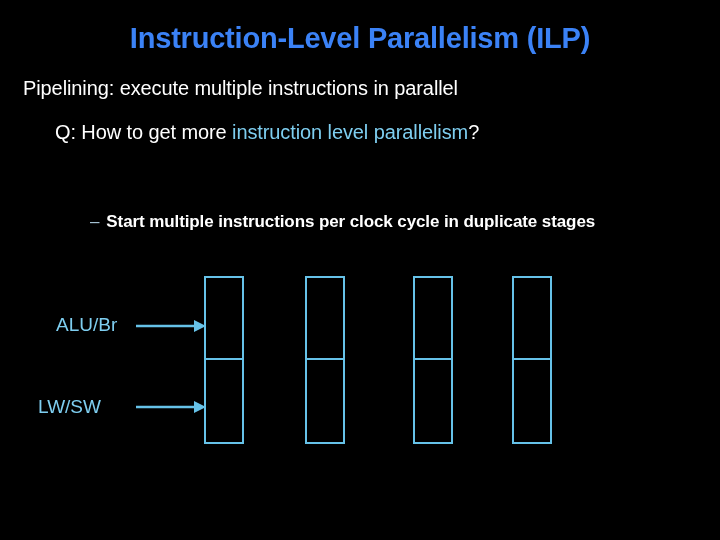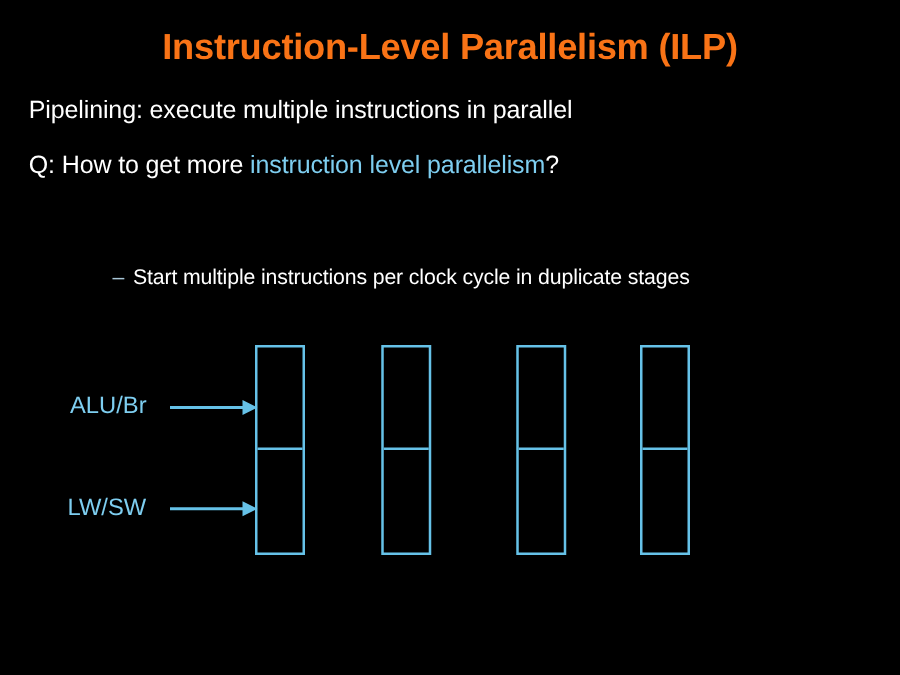--- a/index.html
+++ b/index.html
@@ -21,55 +21,56 @@
     width: 720px;
     height: 540px;
     background: #000000;
   }
   .slide-title {
     position: absolute;
     left: 0;
     top: 22px;
     width: 720px;
     text-align: center;
-    color: #f97316;
+    color: #3b82f6;
     font-size: 29px;
     font-weight: bold;
     letter-spacing: -0.2px;
     white-space: nowrap;
   }
   .body-line {
     position: absolute;
     left: 23px;
     color: #ffffff;
     font-size: 20px;
     font-weight: normal;
     white-space: nowrap;
     letter-spacing: -0.1px;
   }
   .line-1 { top: 77px; }
-  .line-2 { top: 121px; }
+  .line-2 { top: 121px; margin-left: 32px; }
   .line-3 { top: 165px; }
   .hl-blue { color: #7ecef0; }
   .sub-bullet {
     position: absolute;
     left: 90px;
     top: 209px;
     width: 560px;
     color: #ffffff;
     font-size: 17px;
     line-height: 26px;
     letter-spacing: -0.1px;
   }
   .sub-bullet .dash {
     color: #a9c7d8;
     margin-right: 7px;
   }
   .sub-bullet .sub-text {
     display: inline;
+    font-weight: bold;
   }
   .diagram {
     position: absolute;
     left: 0;
     top: 0;
     width: 624px;
     height: 540px;
   }
   .stage-box {
     position: absolute;
@@ -95,21 +96,21 @@
     box-sizing: border-box;
   }
   .unit-label {
     position: absolute;
     color: #7ecef0;
     font-size: 19px;
     white-space: nowrap;
     letter-spacing: 0px;
   }
   .label-alu { left: 56px; top: 314px; }
-  .label-lwsw { left: 54px; top: 396px; }
+  .label-lwsw { left: 38px; top: 396px; }
   .arrow-svg {
     position: absolute;
   }
   .arrow-alu { left: 136px; top: 316px; }
   .arrow-lwsw { left: 136px; top: 397px; }
 </style>
 </head>
 <body>
 
 <div class="slide">

